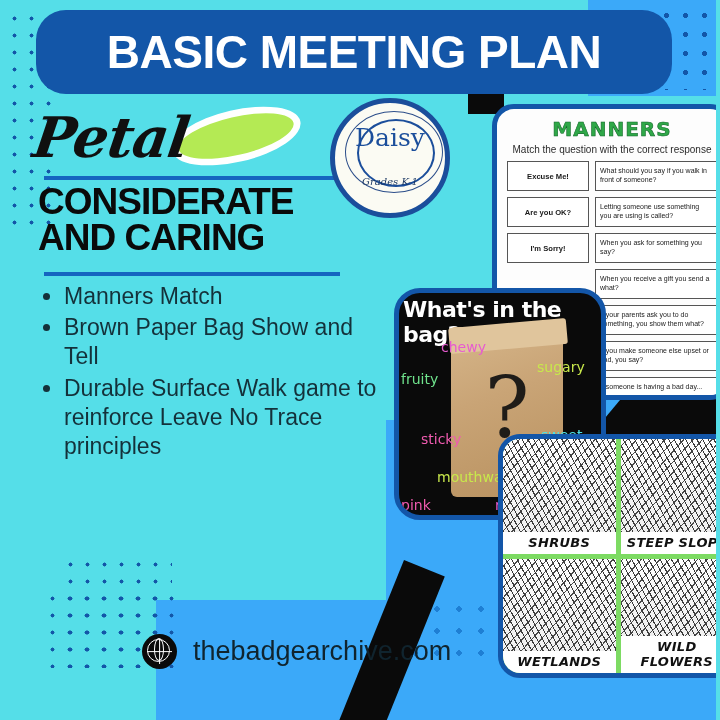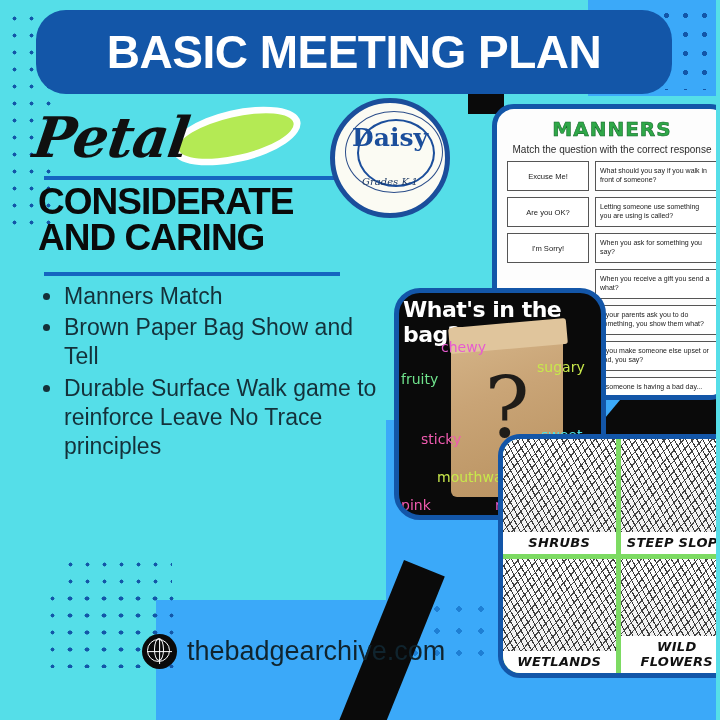--- a/index.html
+++ b/index.html
@@ -62,61 +62,61 @@
 
   .headline{position:absolute;left:38px;top:184px;width:340px;
     font-size:37px;font-weight:bold;color:#0A0A0A;line-height:0.98;letter-spacing:-1px;}
 
   .bullets{position:absolute;left:36px;top:282px;width:352px;
     color:#14313A;font-size:23px;line-height:1.27;}
   .bullets ul{margin:0;padding-left:28px;}
   .bullets li{margin:0 0 2px 0;}
 
   
-  .footer{position:absolute;left:142px;top:634px;display:flex;align-items:center;gap:10px;text-align:center;}
+  .footer{position:absolute;left:142px;top:634px;display:flex;align-items:center;gap:16px;text-align:center;}
   .globe{width:35px;height:35px;border-radius:50%;background:#0A0A0A;position:relative;}
   .globe::before{content:"";position:absolute;left:50%;top:5px;width:1.8px;height:25px;
      background:#fff;transform:translateX(-50%);}
   .globe::after{content:"";position:absolute;left:5px;top:50%;width:25px;height:1.8px;
      background:#fff;transform:translateY(-50%);}
   .globe i{position:absolute;left:5px;top:5px;width:23px;height:23px;border-radius:50%;
      border:1.8px solid #fff;box-sizing:border-box;}
   .globe i::before{content:"";position:absolute;left:5.5px;top:-1.8px;width:10px;height:23px;
      border:1.8px solid #fff;border-radius:50%;box-sizing:border-box;}
   .site{font-size:27px;color:#10242E;}
 
   
   .daisy{position:absolute;left:330px;top:98px;width:120px;height:120px;border-radius:50%;
     background:#FBFBF3;border:5px solid #1B4E9B;box-sizing:border-box;
     display:flex;flex-direction:column;align-items:center;justify-content:center;}
   .daisy-flower{position:absolute;left:10px;top:8px;width:96px;height:80px;border-radius:50%;
     border:1.6px solid #2C4E8A;}
   .daisy-inner{position:absolute;left:22px;top:16px;width:74px;height:64px;border-radius:50%;
     border:2.2px solid #1B4E9B;background:#FBFBF3;}
-  .daisy-name{position:relative;color:#1B4E9B;font-weight:bold;font-size:25px;
+  .daisy-name{position:relative;color:#1B4E9B;font-weight:normal;font-size:25px;
     font-family:"DejaVu Serif", serif;margin-top:-6px;}
   .daisy-grades{position:relative;color:#16335F;font-size:10px;font-style:italic;
     font-family:"DejaVu Serif", serif;margin-top:24px;}
 
   
   .manners{position:absolute;left:492px;top:104px;width:240px;height:296px;
     background:#FDFDFD;border:5px solid #1356A8;border-radius:22px;overflow:hidden;
     box-sizing:border-box;padding:8px 10px;}
   .manners-title{text-align:center;color:#2FA848;font-weight:bold;font-size:20px;
     letter-spacing:1px;font-family:"DejaVu Sans", sans-serif;
     -webkit-text-stroke:0.6px #14682A;}
   .manners-sub{text-align:center;font-size:10px;color:#2B2B2B;margin:3px 0 6px;}
   .manners-grid{display:flex;gap:6px;}
   .mcol{display:flex;flex-direction:column;gap:6px;}
   .mcol-a{width:82px;}
   .mcol-b{flex:1;}
   .mbox{border:1px solid #555;background:#fff;font-size:7px;color:#1a1a1a;
     padding:4px 4px;box-sizing:border-box;}
   .mbox-a{height:30px;display:flex;align-items:center;justify-content:center;
-    font-weight:normal;font-size:7.6px;}
+    font-weight:bold;font-size:7.6px;}
   .mbox-b{min-height:30px;line-height:1.35;}
 
   
   .bagcard{position:absolute;left:394px;top:288px;width:212px;height:232px;
     background:#0A0A0A;border:5px solid #1356A8;border-radius:26px;overflow:hidden;
     box-sizing:border-box;}
   .bag-title{position:absolute;left:4px;top:4px;width:100%;color:#fff;font-weight:bold;
     font-size:22px;letter-spacing:-0.5px;font-family:"DejaVu Sans", sans-serif;}
   .bag-img{position:absolute;left:52px;top:34px;width:112px;height:170px;
     background:linear-gradient(160deg,#D6B68A 0%,#C9A476 40%,#B8915F 100%);

